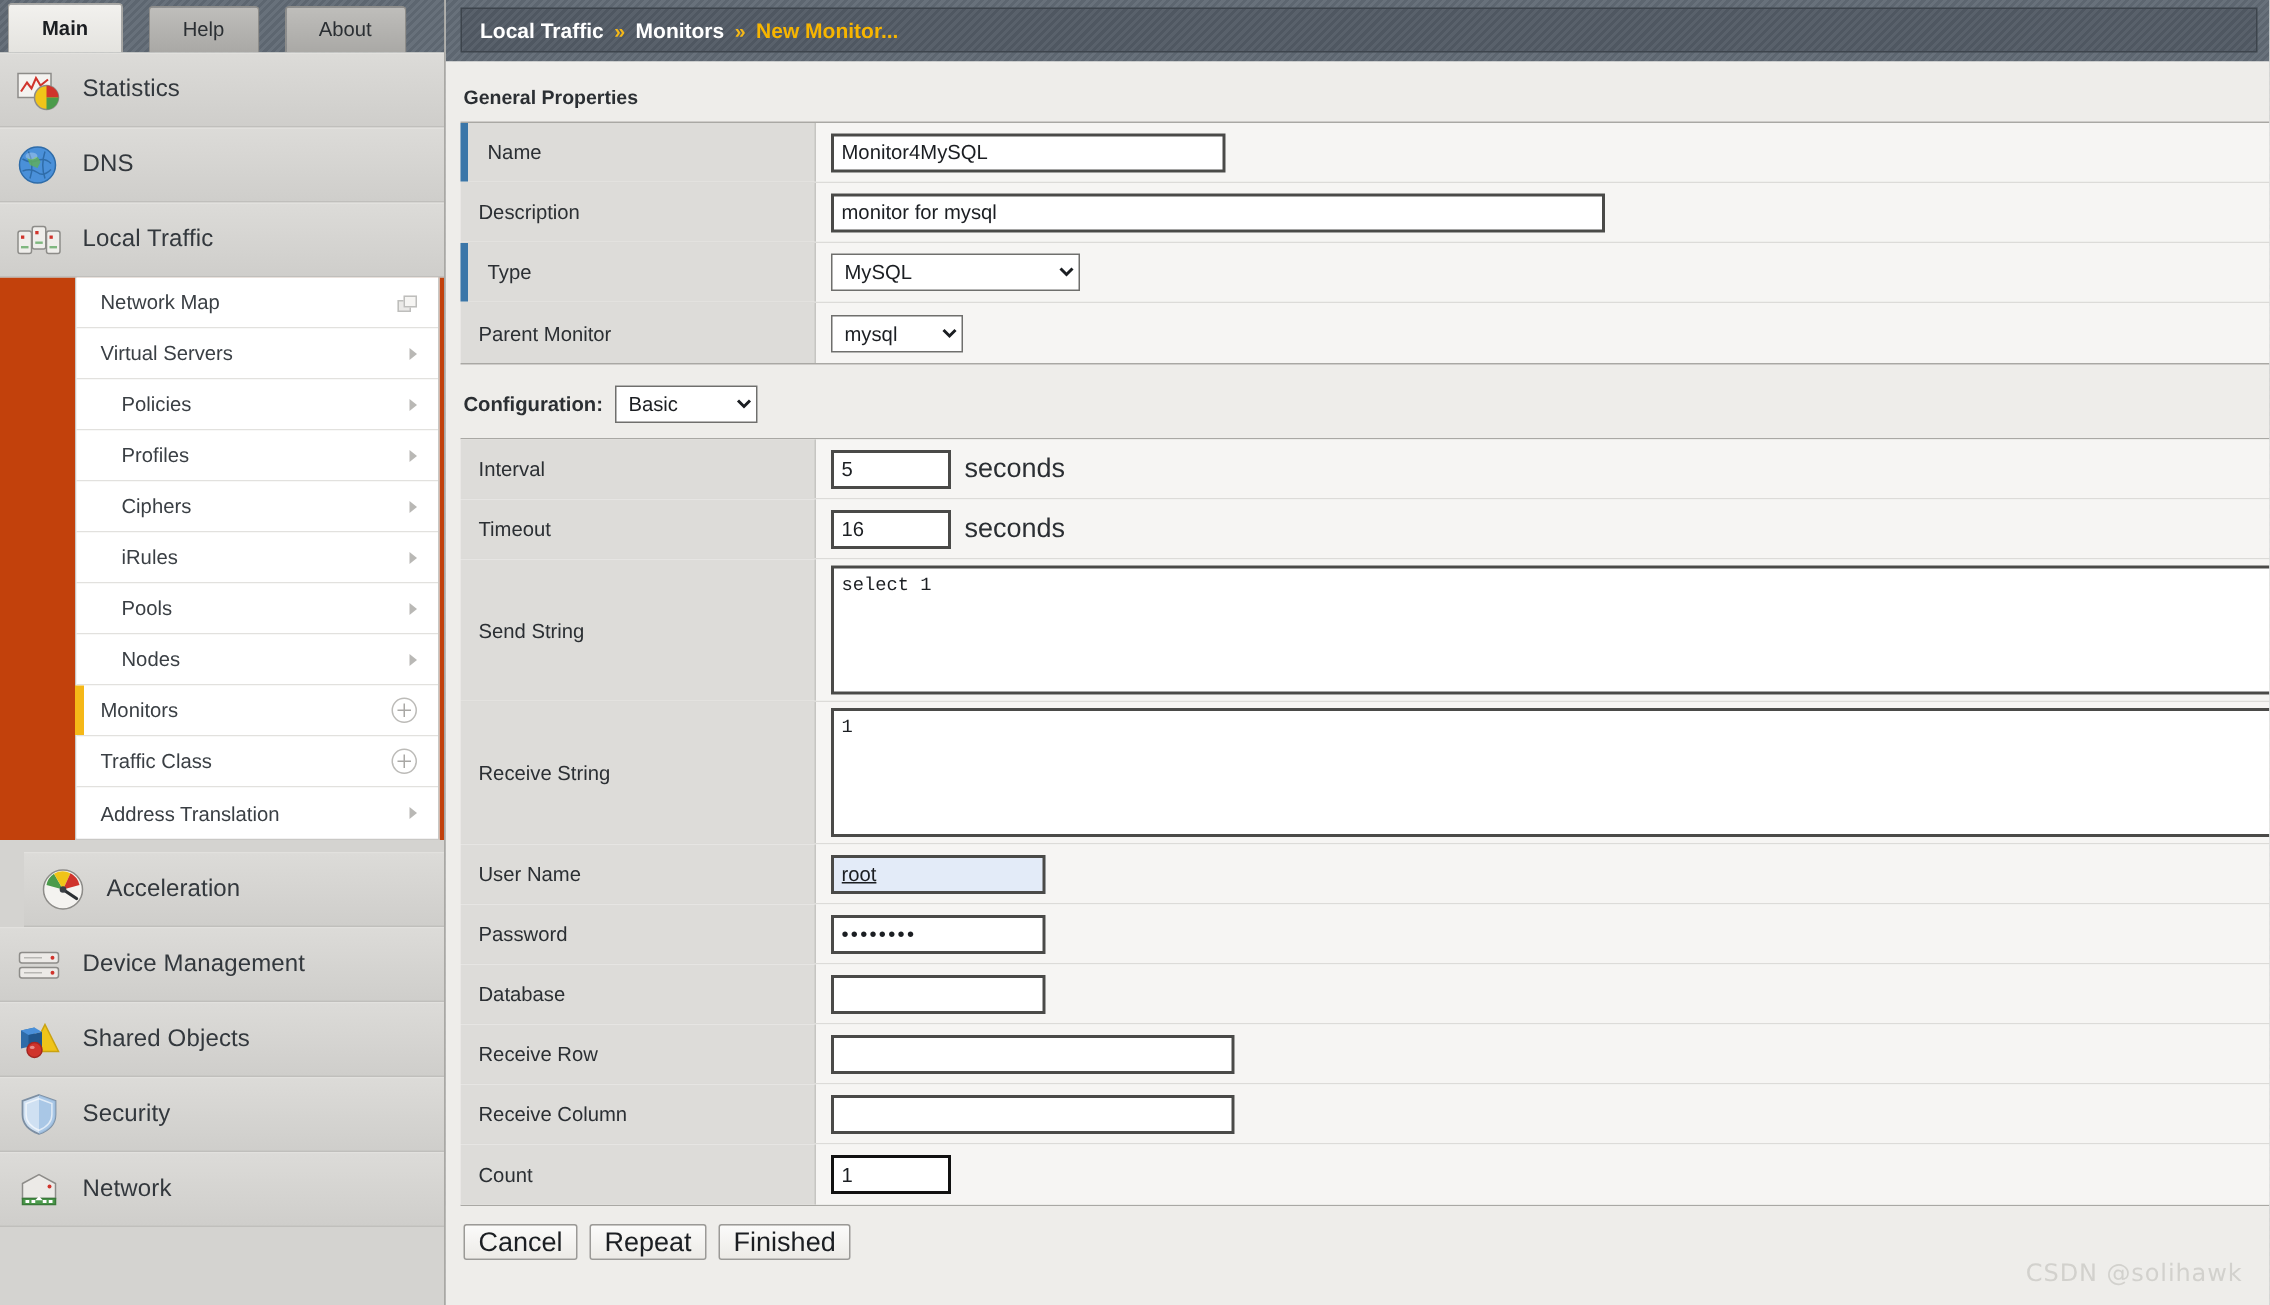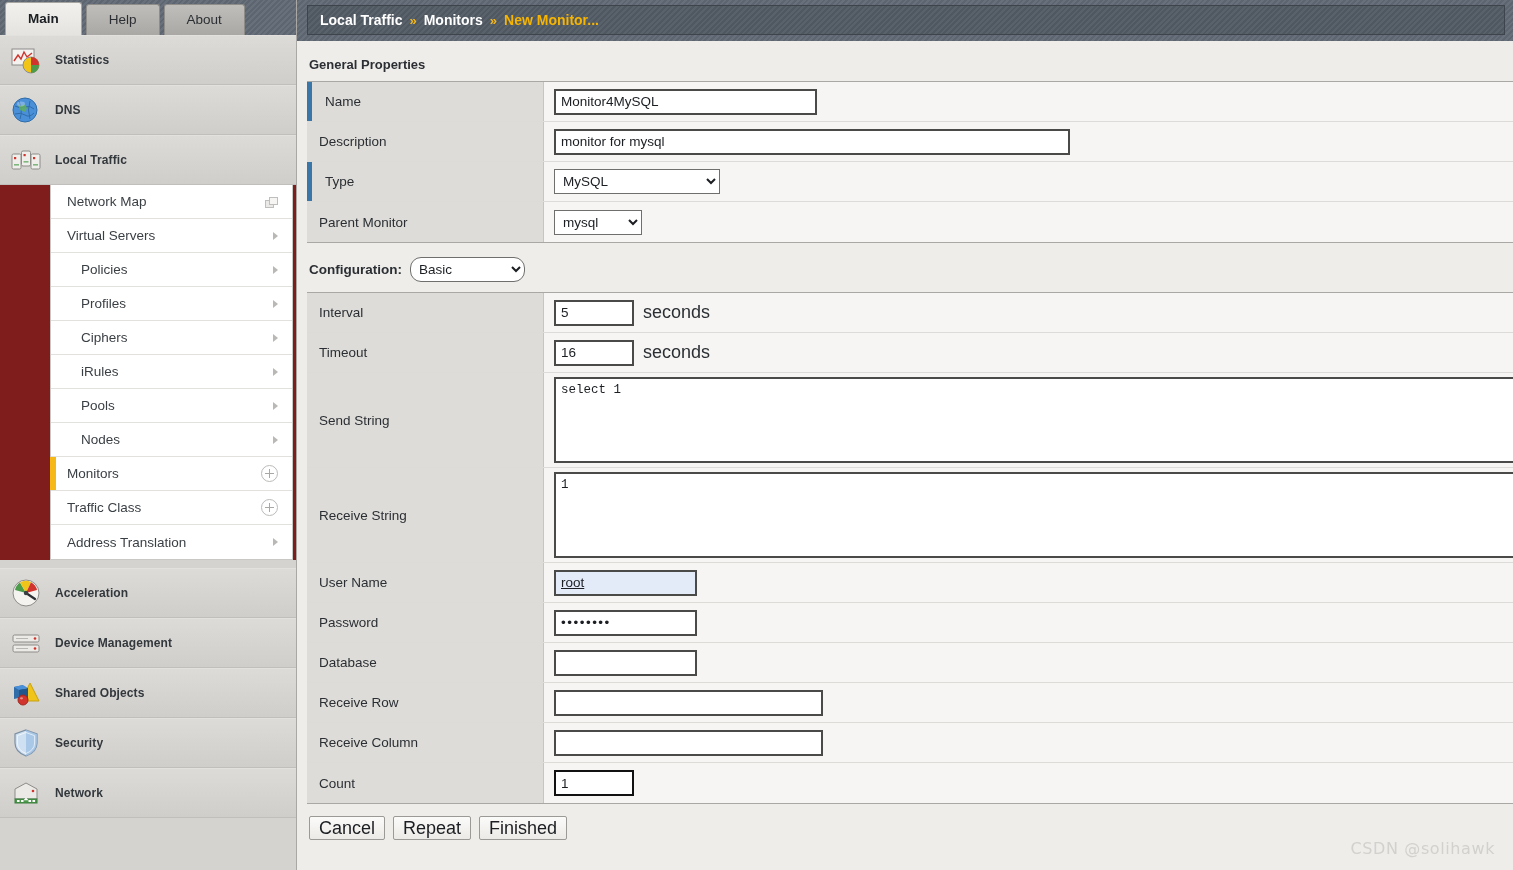--- a/index.html
+++ b/index.html
@@ -36,21 +36,21 @@
     flex-direction: column;
     border-right: 1px solid #a9a8a4;
   }
 
   .tabbar {
     height: 35px;
     flex: 0 0 35px;
     display: flex;
     align-items: flex-end;
     padding-left: 5px;
-    gap: 4px;
+    gap: 17px;
     background:
       repeating-linear-gradient(135deg,
         #5d6670 0px, #5d6670 2px,
         #68717b 2px, #68717b 4px);
   }
   .tab {
     height: 31px;
     line-height: 30px;
     padding: 0 22px;
     font-size: 13.5px;
@@ -89,29 +89,29 @@
     cursor: pointer;
     position: relative;
   }
   .nav-section .ico {
     width: 32px; height: 32px;
     flex: 0 0 32px;
     margin-right: 13px;
     position: relative;
   }
   .nav-section .label {
-    font-size: 12px;
-    font-weight: bold;
+    font-size: 16px;
+    font-weight: normal;
     color: #33383d;
     letter-spacing: 0.1px;
   }
 
   
   .submenu {
-    background: #7f1d1d;
+    background: #c2410c;
     padding-left: 50px;
     padding-right: 3px;
   }
   .submenu-inner {
     background: #ffffff;
     border: 1px solid #c9c8c5;
     border-top: none;
   }
   .sub-item {
     height: 34px;
@@ -312,21 +312,21 @@
     font-size: 13.5px;
     color: #1b1e22;
     height: 25px;
     border: 1px solid #6f6f6d;
     background: #fff;
     padding: 1px 4px;
     outline: none;
   }
   select.sel.w-type   { width: 166px; }
   select.sel.w-parent { width: 88px; }
-  select.sel.w-config { width: 115px; border-radius: 11px; }
+  select.sel.w-config { width: 95px; }
 
   textarea.ta {
     font-family: "Liberation Mono", monospace;
     font-size: 12.5px;
     color: #1b1e22;
     border: 2px solid #4a4a48;
     background: #ffffff;
     padding: 3px 5px;
     resize: none;
     outline: none;
@@ -498,21 +498,21 @@
           </div>
 
           <div class="sub-item">
             <span class="txt">Address Translation</span>
             <span class="arrow-r"></span>
           </div>
 
         </div>
       </div>
 
-      <div class="nav-section" style="margin-top:8px;">
+      <div class="nav-section" style="margin-top:8px;margin-left:16px;">
         <span class="ico">
           <svg width="32" height="32" viewBox="0 0 32 32">
             <circle cx="16" cy="16" r="13" fill="#f4f3f0" stroke="#8d8c89"></circle>
             <path d="M16 16 L5 13 A11.5 11.5 0 0 1 10 5.5 Z" fill="#4b9b4b"></path>
             <path d="M16 16 L10 5.5 A11.5 11.5 0 0 1 21 5.2 Z" fill="#f0c419"></path>
             <path d="M16 16 L21 5.2 A11.5 11.5 0 0 1 27 13 Z" fill="#d0342c"></path>
             <line x1="16" y1="16" x2="25" y2="22" stroke="#2b2f33" stroke-width="2.2" stroke-linecap="round"></line>
             <circle cx="16" cy="16" r="2.2" fill="#3a3f44"></circle>
           </svg>
         </span>

